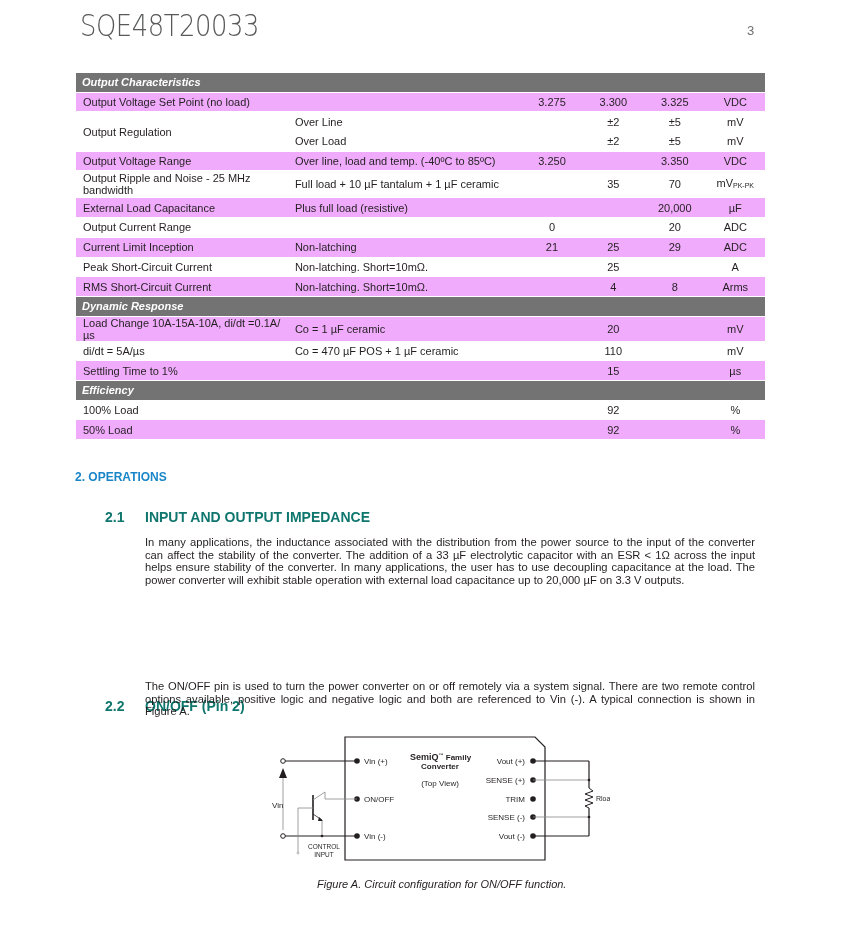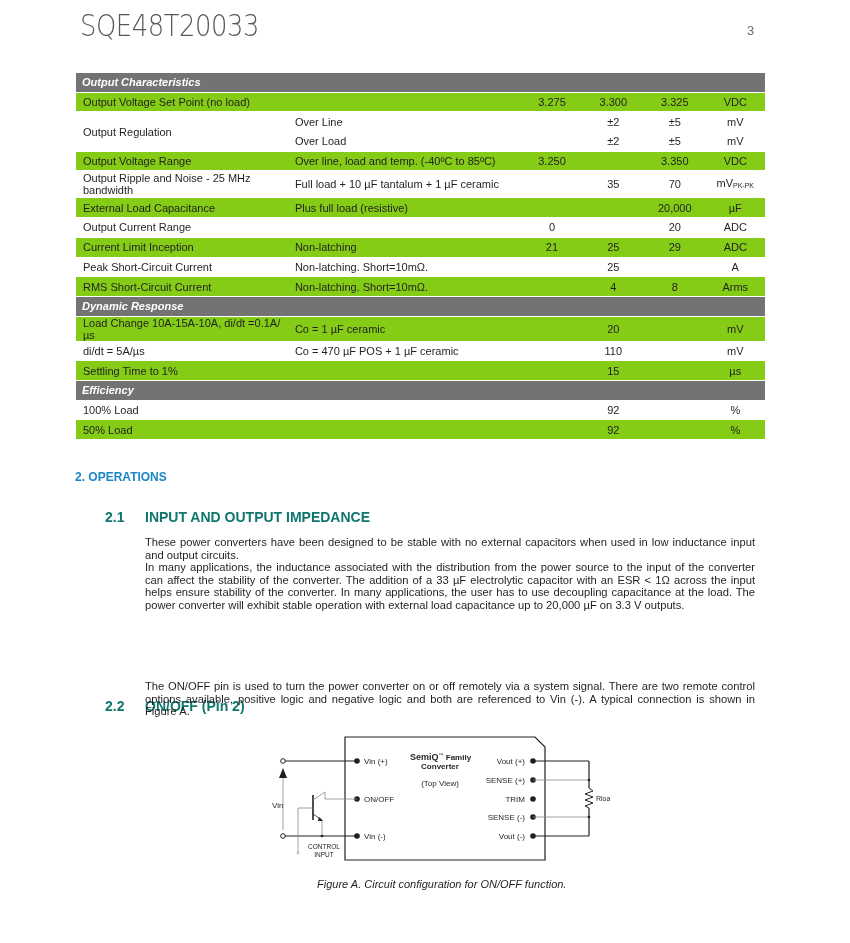--- a/index.html
+++ b/index.html
@@ -4,21 +4,21 @@
 <style>
   html, body { margin: 0; padding: 0; background: #ffffff; }
   body { width: 850px; height: 943px; position: relative; overflow: hidden;
          font-family: "Liberation Sans", sans-serif; color: #231f20; }
   .doc-title { position: absolute; left: 80px; top: 8px; font-size: 30px; color: #58595b;
                font-family: "DejaVu Sans", sans-serif; font-weight: 300; letter-spacing: -0.5px; transform: scaleX(0.86); transform-origin: left top; }
   .page-num { position: absolute; left: 747px; top: 23px; font-size: 13px; color: #6d6e71; }
   table.spec { position: absolute; left: 76px; top: 72px; width: 689px; border-collapse: separate; border-spacing: 0 1px; font-size: 11px; }
   table.spec td { padding: 0 6px; height: 18.7px; line-height: 12px; vertical-align: middle; }
   tr.sec td { background: #737373; color: #fff; font-style: italic; font-weight: bold; }
-  tr.g td { background: #84cc16; }
+  tr.g td { background: #f0abfc; }
   tr.w td { background: #ffffff; }
   td.c1 { width: 204px; padding-left: 7px !important; }
   td.c2 { width: 225px; }
   td.num { width: 50px; text-align: center; }
   td.unit { width: 48px; text-align: center; }
   td.tall { height: 26px !important; }
   sub.pk { font-size: 7px; vertical-align: -1px; }
   .h2 { position: absolute; left: 75px; top: 470px; font-size: 12px; font-weight: bold; color: #1a86c8; }
   .h3 { position: absolute; font-size: 14px; font-weight: bold; color: #0f766e; }
   .h3 .n { display: inline-block; width: 40px; }
@@ -165,21 +165,20 @@
       </tr>
     </tbody>
 </table>
 
 <div class="h2">2.   OPERATIONS</div>
 
 <div class="h3" style="left:105px; top:509px;">
   <span class="n">2.1</span><span>INPUT AND OUTPUT IMPEDANCE</span>
 </div>
 <div class="para" style="top:536px;">
-  <p>These power converters have been designed to be stable with no external capacitors when used in low inductance input and output circuits.</p>
   <p>In many applications, the inductance associated with the distribution from the power source to the input of the converter can affect the stability of the converter. The addition of a 33 µF electrolytic capacitor with an ESR &lt; 1Ω across the input helps ensure stability of the converter. In many applications, the user has to use decoupling capacitance at the load. The power converter will exhibit stable operation with external load capacitance up to 20,000 µF on 3.3 V outputs.</p>
 </div>
 
 <div class="h3" style="left:105px; top:654px;margin-top:44px;">
   <span class="n">2.2</span><span>ON/OFF (Pin 2)</span>
 </div>
 <div class="para" style="top:680px;">
   <p>The ON/OFF pin is used to turn the power converter on or off remotely via a system signal.  There are two remote control options available, positive logic and negative logic and both are referenced to Vin (-). A typical connection is shown in Figure A.</p>
 </div>
 

